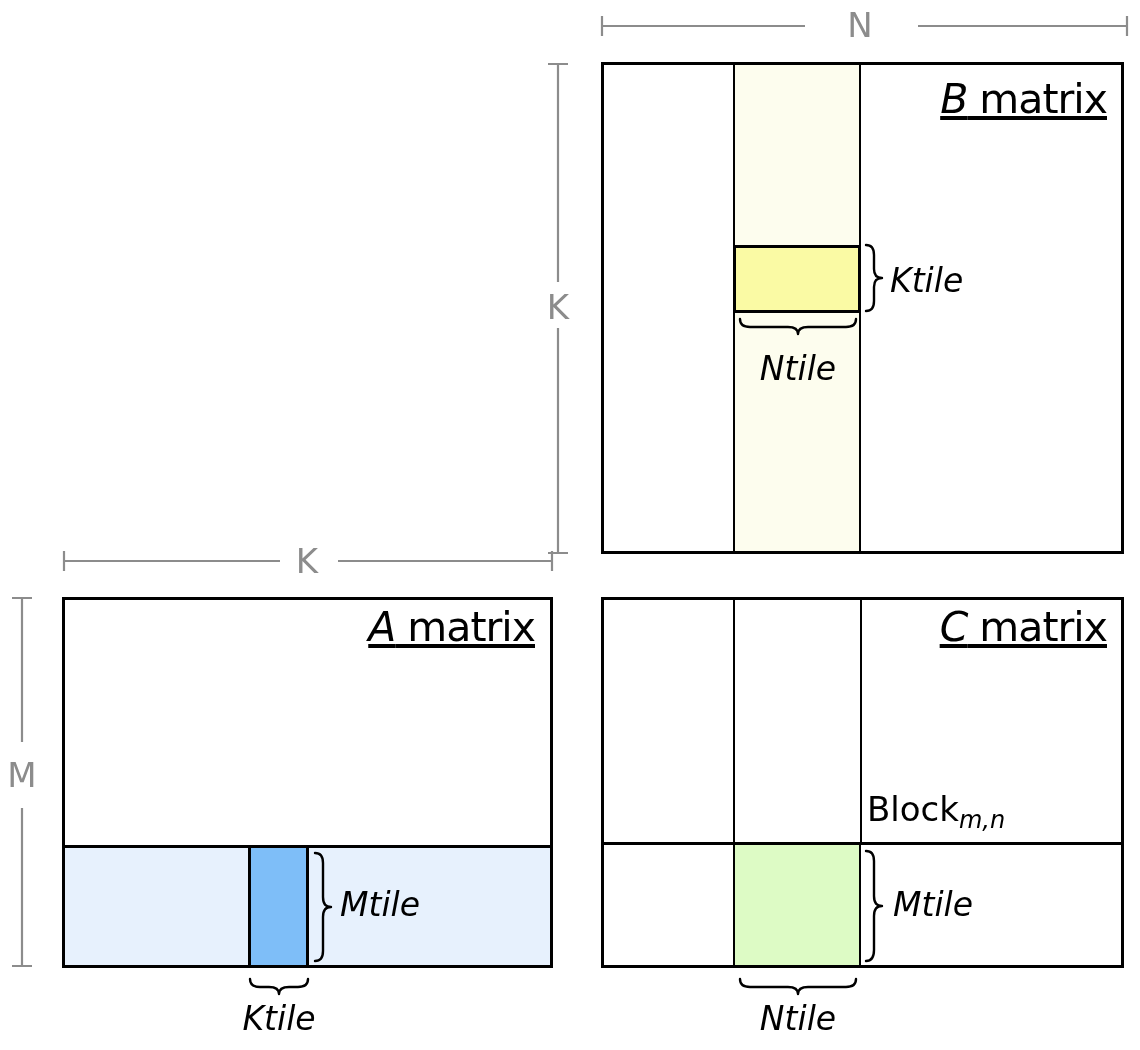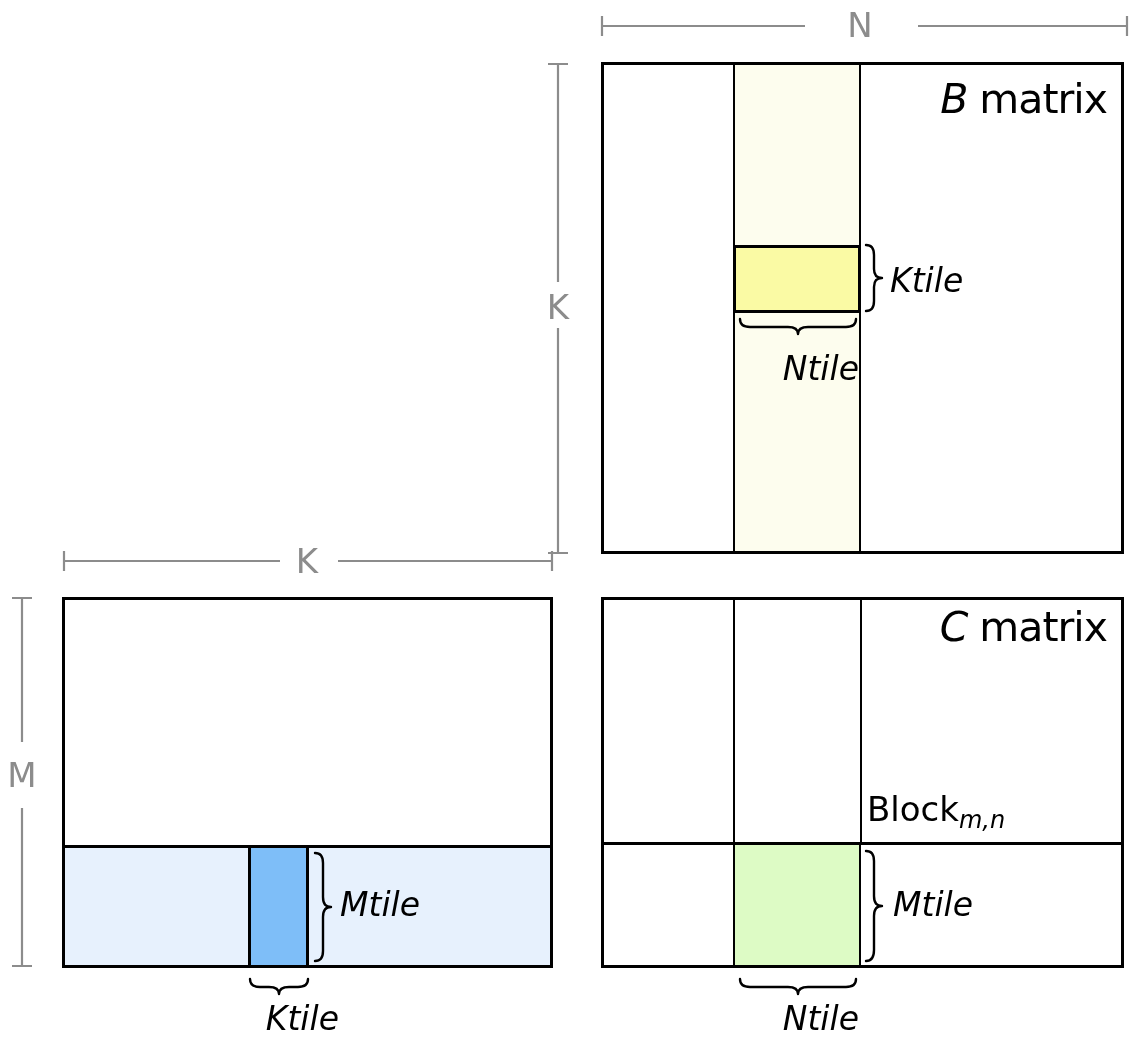--- a/index.html
+++ b/index.html
@@ -4,24 +4,24 @@
 <style>
   html,body{margin:0;padding:0;background:#ffffff;}
   #canvas{
     position:relative;width:1140px;height:1050px;background:#ffffff;overflow:hidden;
     font-family:"DejaVu Sans","Liberation Sans",sans-serif;color:#000;
   }
   .abs{position:absolute;box-sizing:border-box;}
   .matrix-box{border:3px solid #000;background:transparent;}
   .fill{border:0;}
   .tile{border:3px solid #000;}
-  .title{font-size:41px;line-height:46px;text-align:right;white-space:nowrap;letter-spacing:-1px;}
+  .title{font-size:41px;line-height:46px;text-align:right;white-space:nowrap;letter-spacing:-1px;text-decoration:underline;}
   .title .lt{font-style:italic;}
   .tile-label{font-size:33px;line-height:34px;font-style:italic;white-space:nowrap;}
-  .center{text-align:right;}
+  .center{text-align:center;}
   .dim-label{font-size:34px;line-height:38px;color:#8c8c8c;text-align:center;}
   .block-label{font-size:34px;line-height:38px;white-space:nowrap;}
   .block-label .sub{font-size:24px;font-style:italic;vertical-align:-7px;letter-spacing:0;}
   svg{display:block;overflow:visible;}
   .brace{stroke:#000;stroke-width:2.4;fill:none;stroke-linecap:round;stroke-linejoin:round;}
   .dimline{stroke:#8c8c8c;stroke-width:2.2;fill:none;stroke-linecap:butt;}
 </style>
 </head>
 <body>
 
@@ -56,20 +56,23 @@
     <path class="dimline" d="M2,8 L22,8 M12,8 L12,226 M12,272 L12,497 M2,497 L22,497"></path>
   </svg>
   <div class="abs dim-label" style="left:536px;top:288px;width:44px;">K</div>
 
   <div class="abs fill" style="left: 62px; top: 845px; width: 491px; height: 123px; border-top: 3px solid rgb(0, 0, 0); background-color: rgb(231, 241, 253);"></div>
 
   <div class="abs tile" style="left: 248px; top: 845px; width: 61px; height: 123px; background-color: rgb(126, 190, 248);"></div>
 
   <div class="abs matrix-box" style="left:62px;top:597px;width:491px;height:371px;"></div>
 
+  <div class="abs title" style="left:80px;top:604px;width:455px;">
+    <span class="lt">A</span><span> matrix</span>
+  </div>
 
   <svg class="abs" style="left:313px;top:851px;" width="22" height="112" viewBox="0 0 22 112">
     <path class="brace" d="M2,2 Q10,2 10,12 L10,46 Q10,56 18,56 Q10,56 10,66 L10,100 Q10,110 2,110"></path>
   </svg>
   <div class="abs tile-label" style="left:340px;top:888px;">Mtile</div>
 
   <svg class="abs" style="left:248px;top:977px;" width="62" height="20" viewBox="0 0 62 20">
     <path class="brace" d="M2,2 Q2,10 12,10 L21,10 Q31,10 31,17 Q31,10 41,10 L50,10 Q60,10 60,2"></path>
   </svg>
   <div class="abs tile-label center" style="left:219px;top:1002px;width:120px;">Ktile</div>

